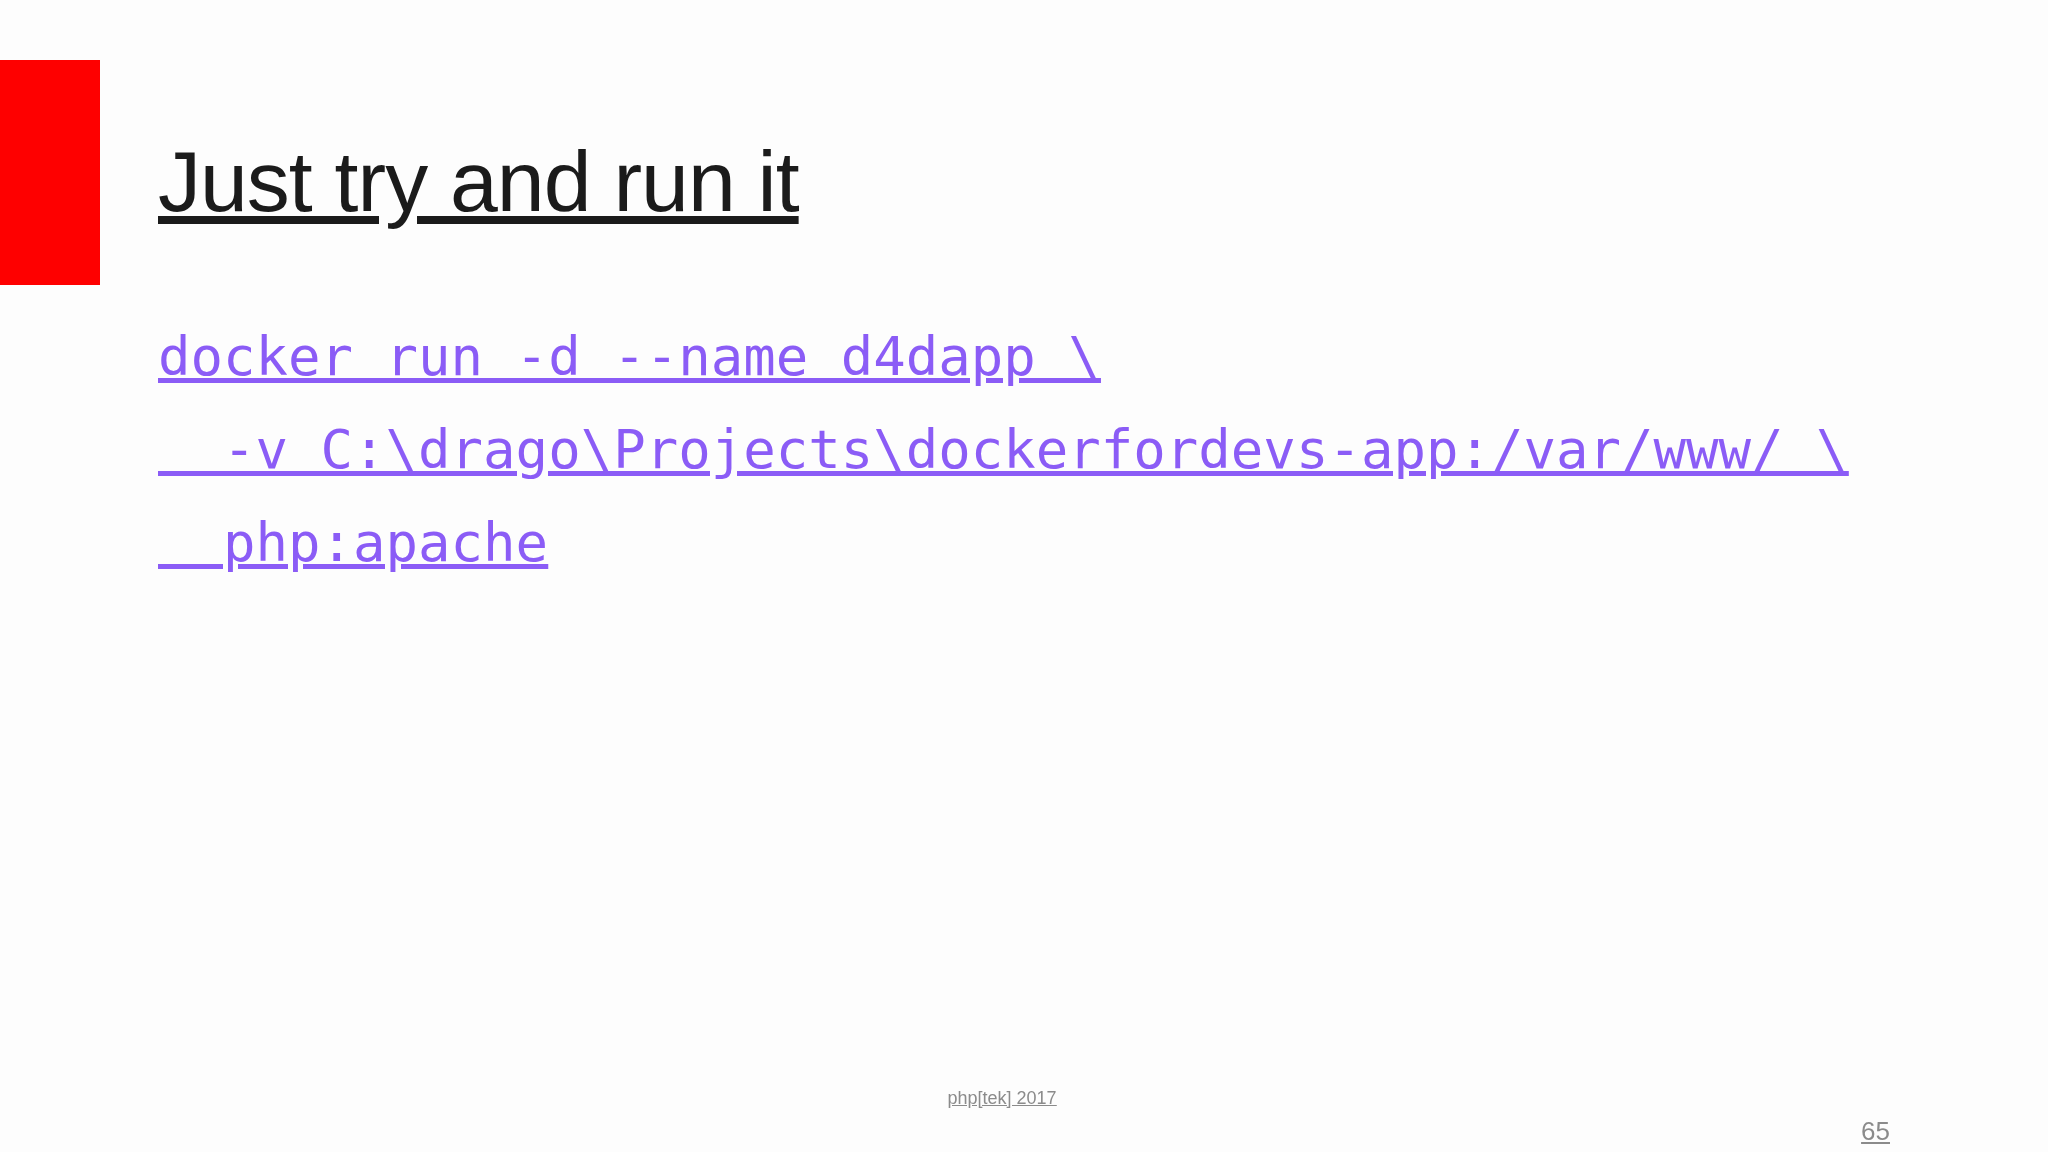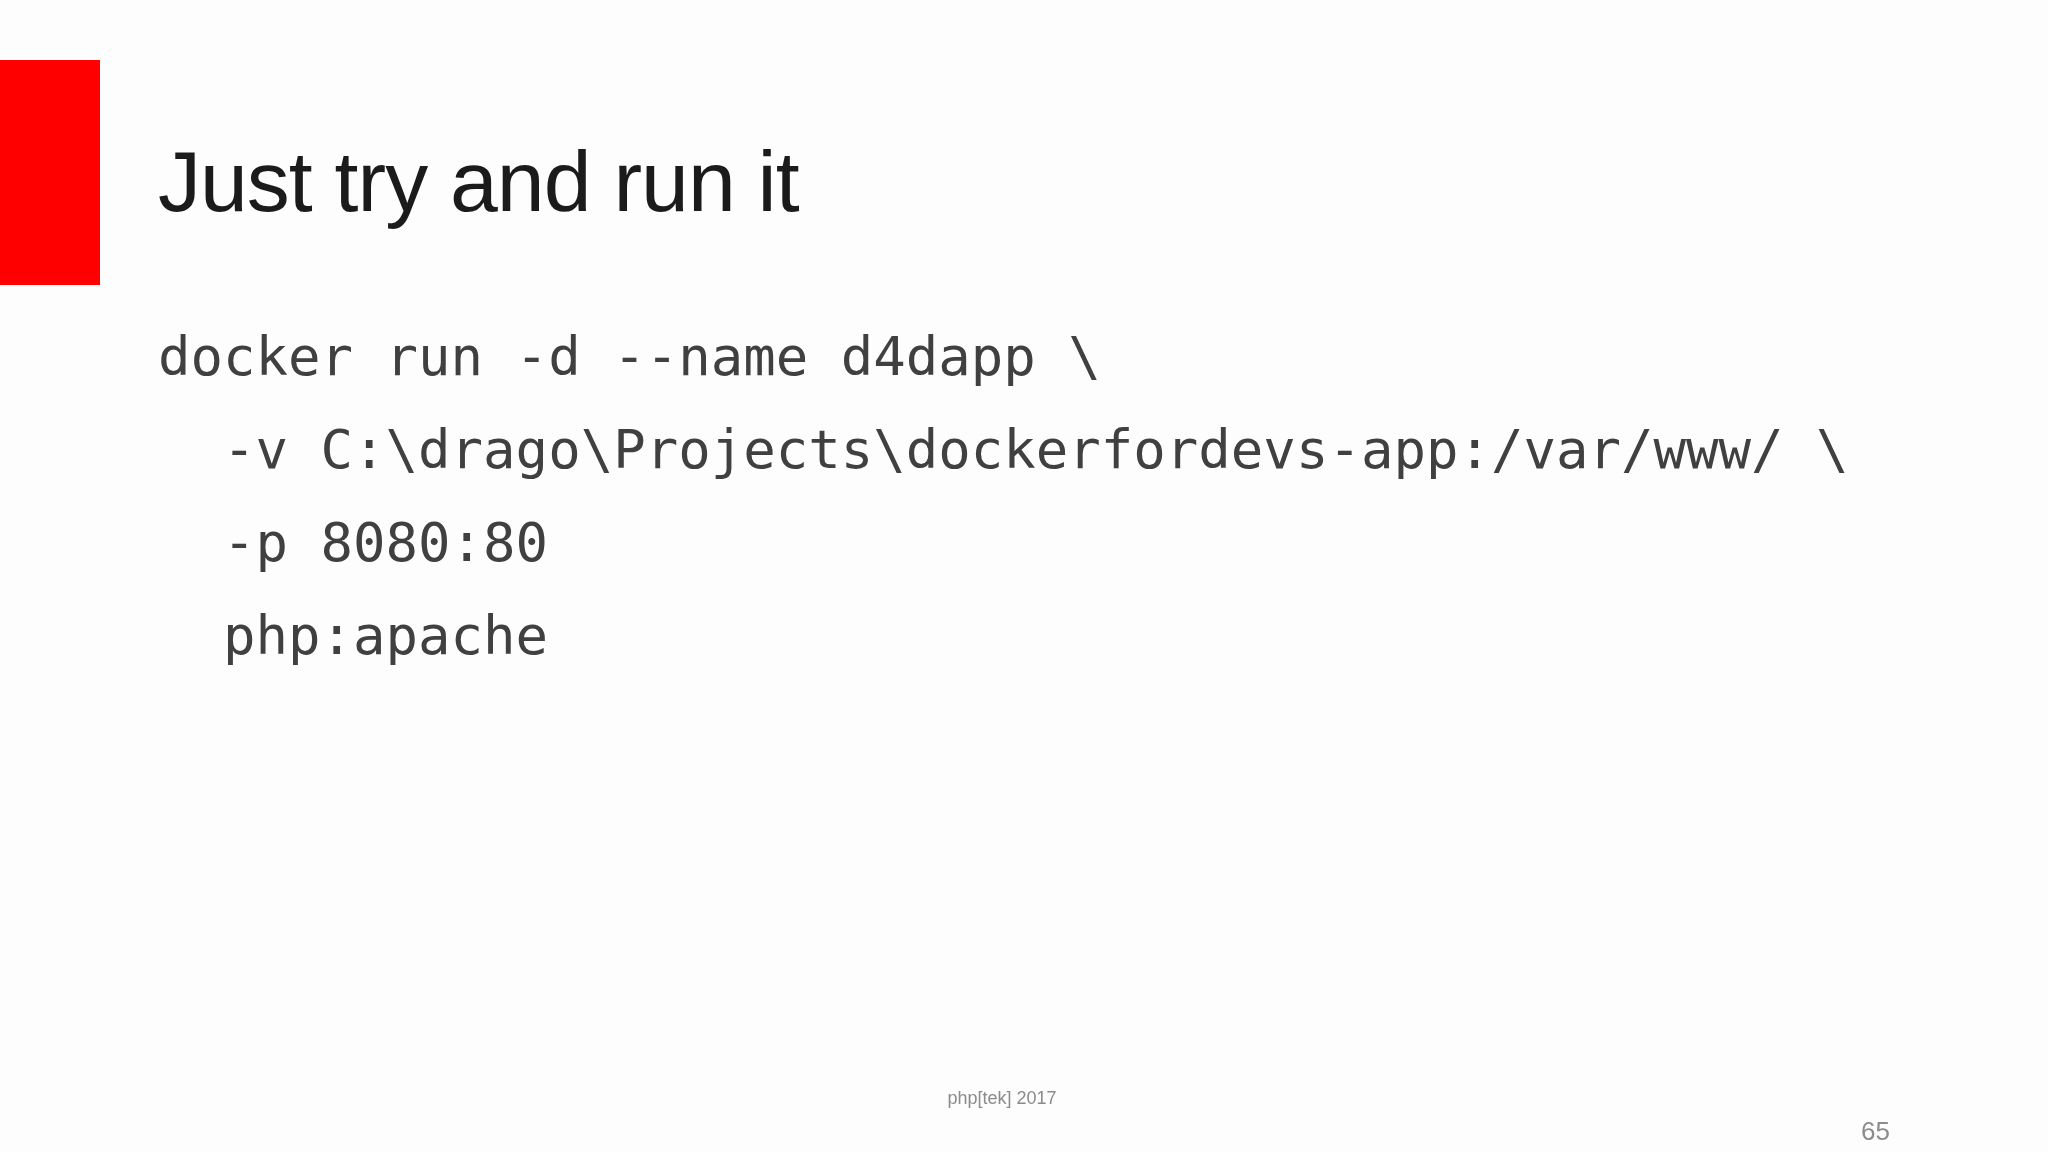--- a/index.html
+++ b/index.html
@@ -1,21 +1,21 @@
 <!DOCTYPE html>
 <html style="--accent: #fe0000; --background: #fdfdfd; --text: #1b1b1b; --muted: #8b8b8b;"><head>
 <meta charset="utf-8">
 <style>
   :root {
     --accent: #fe0000;
     --background: #fdfdfd;
     --text: #1b1b1b;
     --muted: #8b8b8b;
   }
-  * { margin: 0; padding: 0; box-sizing: border-box; }
+  * { margin: 0; padding: 0; box-sizing: border-box; text-decoration: underline; }
   html, body {
     width: 2048px;
     height: 1152px;
     overflow: hidden;
     background: var(--background);
     font-family: "Liberation Sans", sans-serif;
   }
   .slide {
     position: relative;
     width: 2048px;
@@ -41,21 +41,21 @@
     color: var(--text);
     white-space: nowrap;
   }
   .code {
     position: absolute;
     left: 158px;
     top: 310px;
     font-family: "DejaVu Sans Mono", "Liberation Mono", monospace;
     font-size: 54px;
     line-height: 93px;
-    color: #404040;
+    color: #8b5cf6;
   }
   .code-line {
     white-space: pre;
   }
   .footer {
     position: absolute;
     left: 0;
     top: 1088px;
     width: 2004px;
     text-align: center;
@@ -74,21 +74,20 @@
 <body>
 
 <div class="slide">
   <div class="accent-bar"></div>
 
   <h1 class="title">Just try and run it</h1>
 
   <div class="code">
     <div class="code-line">docker run -d --name d4dapp \</div>
     <div class="code-line">  -v C:\drago\Projects\dockerfordevs-app:/var/www/ \</div>
-    <div class="code-line">  -p 8080:80</div>
     <div class="code-line">  php:apache</div>
   </div>
 
   <div class="footer">
     <span>php[tek] 2017</span>
   </div>
 
   <div class="page-number">65</div>
 </div>
 

